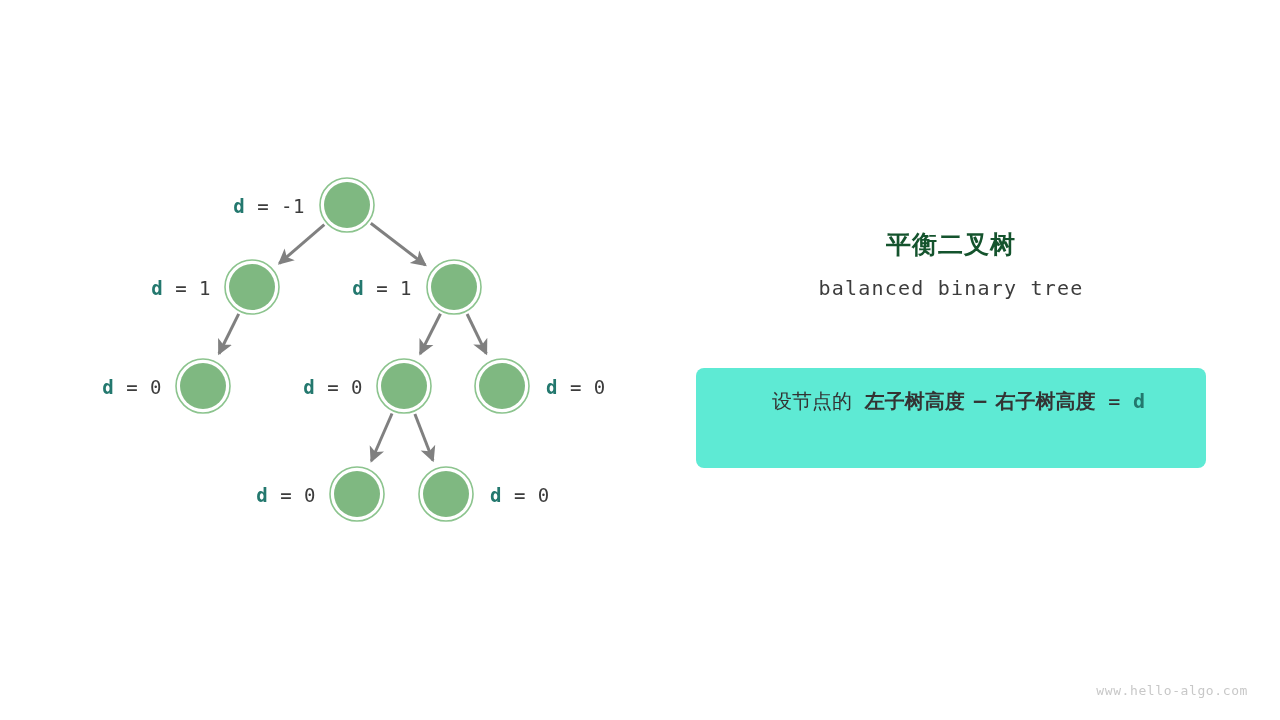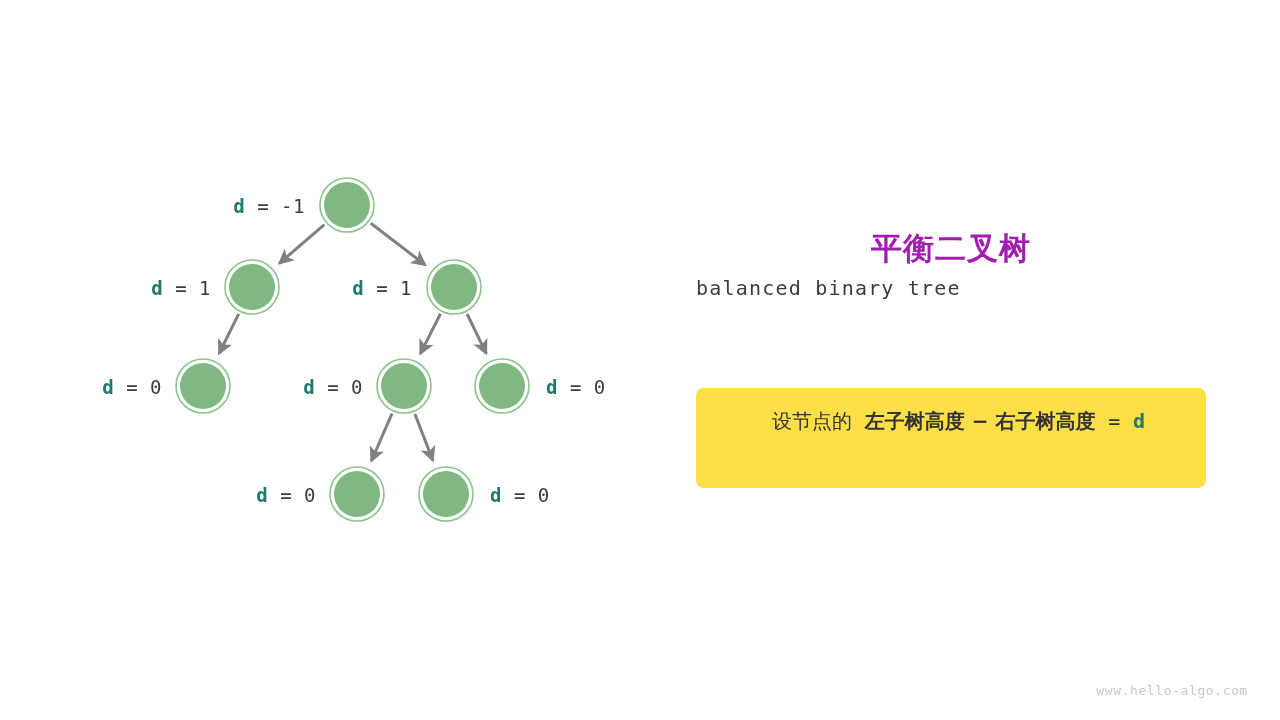--- a/index.html
+++ b/index.html
@@ -54,46 +54,46 @@
     height: 720px;
   }
   #panel-title {
     position: absolute;
     top: 228px;
     left: 0;
     width: 510px;
     text-align: center;
     font-family: "DejaVu Sans", sans-serif;
     font-weight: bold;
-    font-size: 31px;
-    color: #a21caf;
+    font-size: 25px;
+    color: #14532d;
     letter-spacing: 1px;
   }
   #panel-subtitle {
     position: absolute;
     top: 276px;
     left: 0;
     width: 510px;
+    text-align: center;
     font-family: "DejaVu Sans Mono", monospace;
     font-size: 20px;
     color: #3c3c3c;
     letter-spacing: 1.2px;
   }
 
   #definition-box {
     position: absolute;
     left: 0;
     top: 368px;
     width: 510px;
     height: 100px;
-    background: #fde047;
+    background: #5eead4;
     border-radius: 8px;
     box-sizing: border-box;
     padding: 16px 0 0 15px;
-    margin-top: 20px;
   }
   .def-line {
     text-align: center;
     font-family: "DejaVu Sans", sans-serif;
     font-size: 20px;
     color: #333333;
     line-height: 34px;
     white-space: nowrap;
   }
   .def-line .strong { font-weight: bold; }

